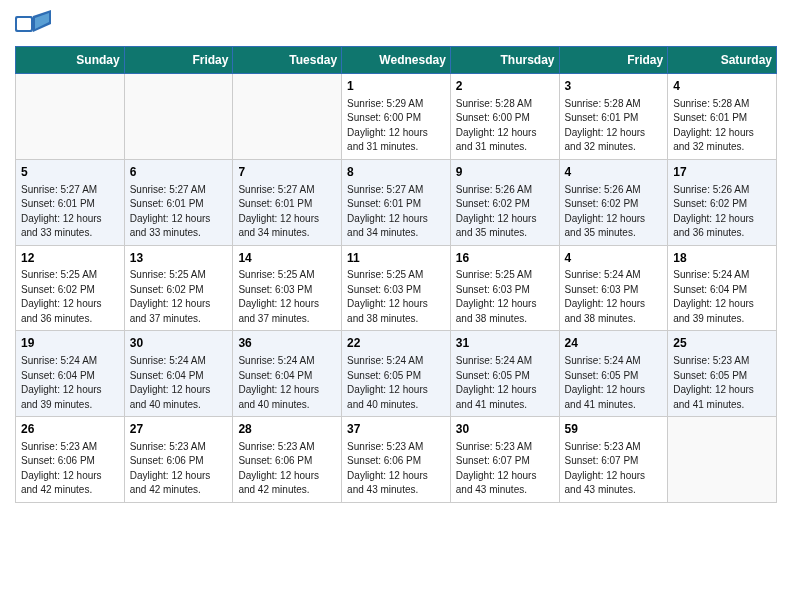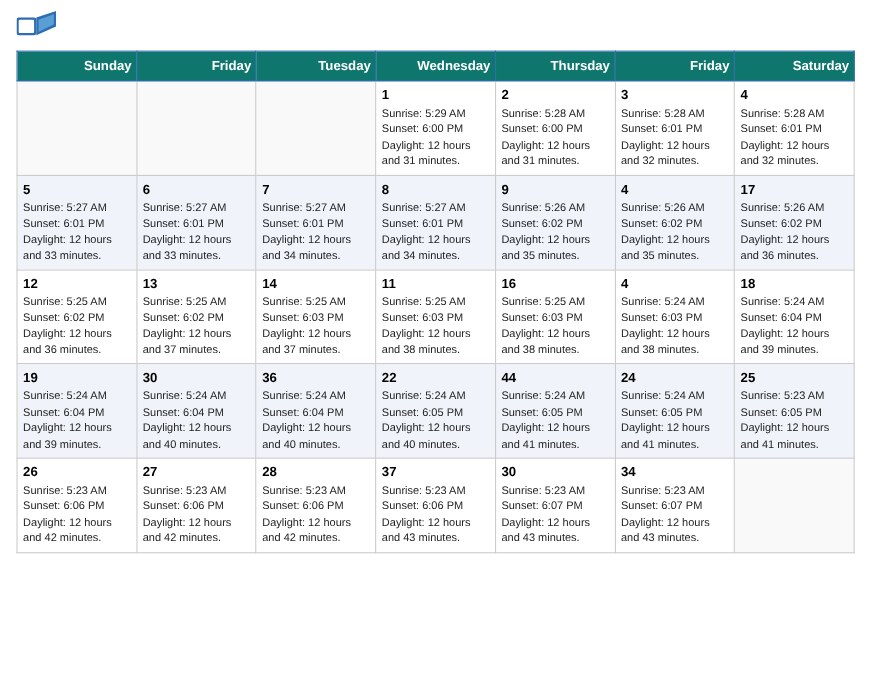--- a/index.html
+++ b/index.html
@@ -279,21 +279,21 @@
 and 40 minutes.</div>
         </td>
         <td>
           <span class="day-num">22</span>
           <div class="day-info" style="white-space: pre-line;">Sunrise: 5:24 AM
 Sunset: 6:05 PM
 Daylight: 12 hours
 and 40 minutes.</div>
         </td>
         <td>
-          <span class="day-num">44</span>
+          <span class="day-num">31</span>
           <div class="day-info" style="white-space: pre-line;">Sunrise: 5:24 AM
 Sunset: 6:05 PM
 Daylight: 12 hours
 and 41 minutes.</div>
         </td>
         <td>
           <span class="day-num">24</span>
           <div class="day-info" style="white-space: pre-line;">Sunrise: 5:24 AM
 Sunset: 6:05 PM
 Daylight: 12 hours
@@ -337,21 +337,21 @@
 and 43 minutes.</div>
         </td>
         <td>
           <span class="day-num">30</span>
           <div class="day-info" style="white-space: pre-line;">Sunrise: 5:23 AM
 Sunset: 6:07 PM
 Daylight: 12 hours
 and 43 minutes.</div>
         </td>
         <td>
-          <span class="day-num">34</span>
+          <span class="day-num">59</span>
           <div class="day-info" style="white-space: pre-line;">Sunrise: 5:23 AM
 Sunset: 6:07 PM
 Daylight: 12 hours
 and 43 minutes.</div>
         </td>
         <td class="empty-cell"></td>
       </tr>
     </tbody>
 </table>
 

